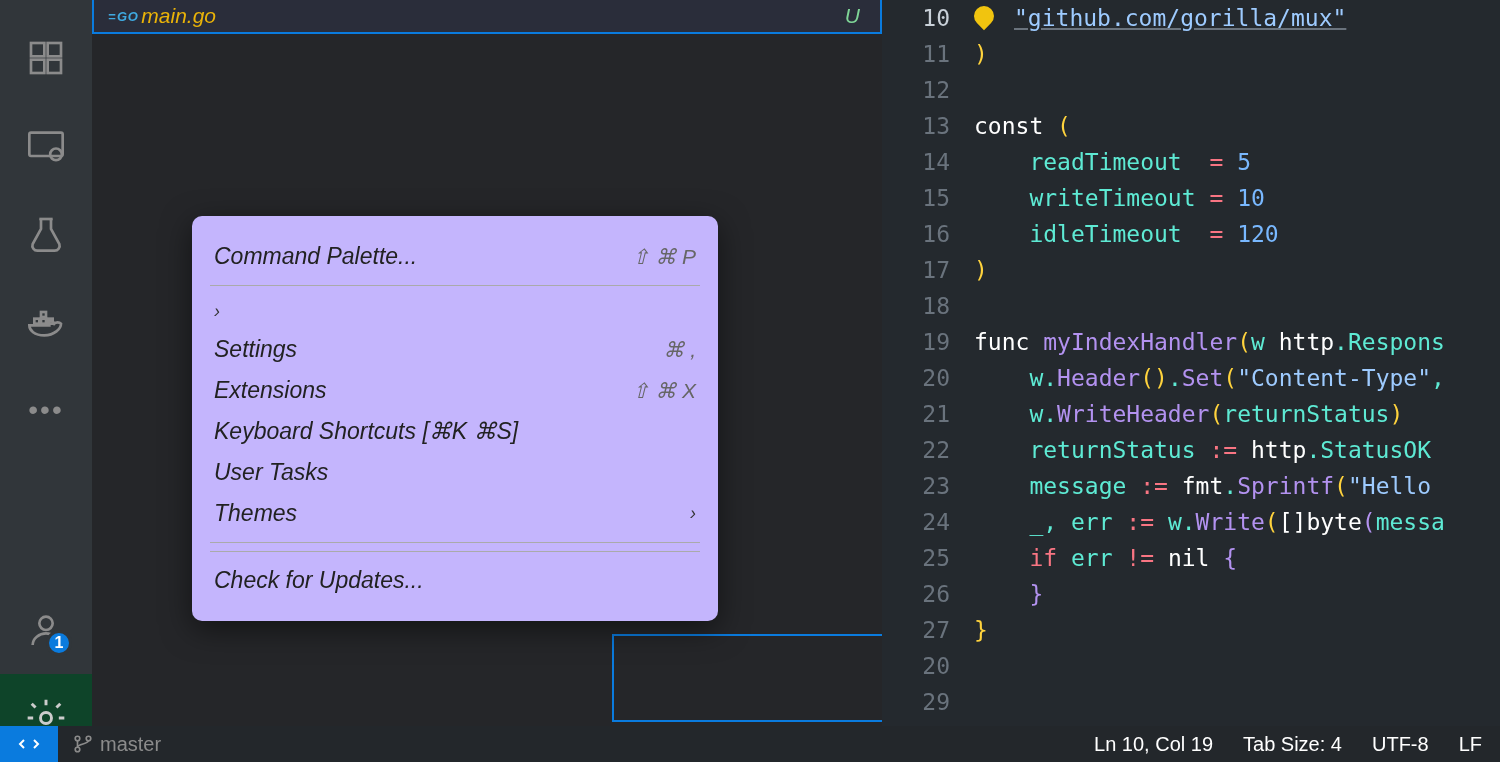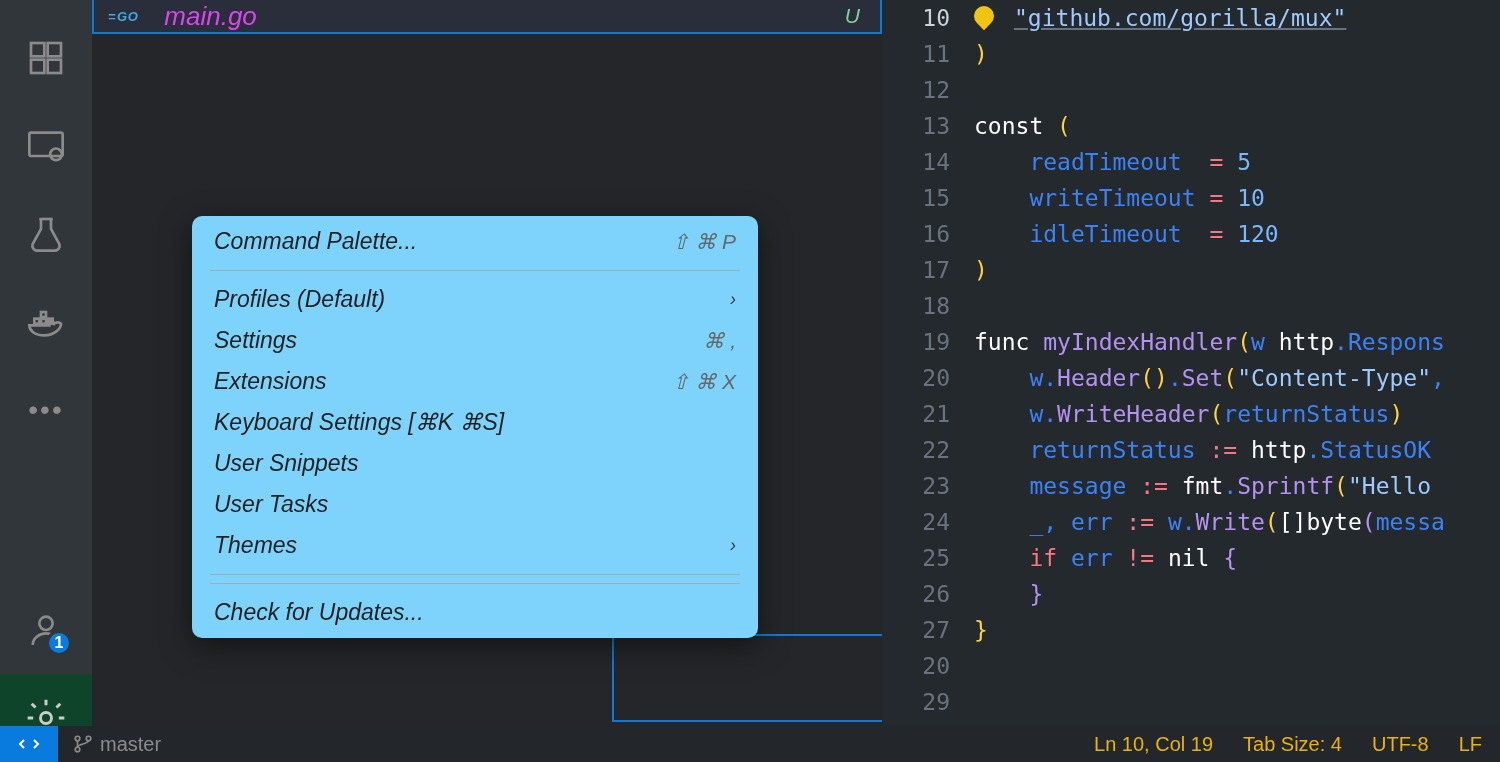--- a/index.html
+++ b/index.html
@@ -12,62 +12,62 @@
   .activity-icon { width: 48px; height: 48px; margin: 20px 0; display: flex; align-items: center; justify-content: center; color: #8b8b8b; cursor: pointer; position: relative; }
   .activity-icon svg { width: 40px; height: 40px; stroke: currentColor; fill: none; stroke-width: 1.6; }
   .activity-icon.gear { width: 92px; height: 88px; margin: 0; background: #0e4429; }
   .activity-icon.gear svg { width: 44px; height: 44px; stroke: #cccccc; }
   .badge { position: absolute; bottom: -2px; right: -2px; background: #0a7bde; color: #fff; border-radius: 50%; width: 26px; height: 26px; font-size: 16px; font-weight: 600; display: flex; align-items: center; justify-content: center; border: 3px solid #31363a; }
   .dots { font-size: 28px; color: #8b8b8b; letter-spacing: 2px; }
 
   
   .side-panel { flex: 0 0 790px; background: #252629; position: relative; font-style: italic; }
   .file-row { height: 36px; border: 2px solid #0a7bde; background: #2a2d3a; display: flex; align-items: center; padding: 0 14px; position: relative; margin-top: -2px; }
-  .file-row .fname { color: #d946ef; font-size: 26px; margin-left: 26px; }
+  .file-row .fname { color: #eab308; font-size: 21px; margin-left: 3px; }
   .file-row .gitstat { position: absolute; right: 20px; color: #7fd597; font-size: 21px; font-weight: 500; }
   .go-badge { color: #3fa9e0; font-size: 13px; font-weight: 700; letter-spacing: 0.5px; }
   .go-badge::before { content: "="; color: #3fa9e0; margin-right: 1px; }
 
   .outline-box { position: absolute; left: 520px; top: 634px; width: 360px; height: 88px; border: 2px solid #0a7bde; background: transparent; }
 
   
-  .ctx-menu { position: absolute; left: 100px; top: 216px; width: 566px; background: #7dd3fc; border-radius: 10px; box-shadow: 0 8px 30px rgba(0,0,0,0.5); padding: 5px 0; font-size: 23px; color: #222; z-index: 50; }
+  .ctx-menu { position: absolute; left: 100px; top: 216px; width: 526px; background: #c4b5fd; border-radius: 10px; box-shadow: 0 8px 30px rgba(0,0,0,0.5); padding: 20px 0; font-size: 23px; color: #222; z-index: 50; }
   .ctx-item { display: flex; align-items: center; justify-content: space-between; padding: 7px 22px; cursor: default; position: relative; }
   .ctx-item.hover { background: #0a7bde; color: #fff; margin: 0 6px; border-radius: 6px; padding: 7px 16px; }
   .ctx-item .shortcut { color: #666; font-size: 21px; }
   .ctx-item .chev { color: #333; font-size: 18px; }
   .ctx-sep { height: 1px; background: #aaa; margin: 8px 18px; }
 
   
   .editor { flex: 1; background: #24292e; position: relative; font-family: "SF Mono", Menlo, Consolas, monospace; font-size: 23px; }
   .gutter { position: absolute; left: 0; top: 0; width: 92px; }
   .ln { height: 36px; line-height: 36px; text-align: right; padding-right: 24px; color: #6a737d; }
   .ln.cur { color: #c9d1d9; }
   .code { position: absolute; left: 92px; right: 0; top: 0; }
   .cl { height: 36px; line-height: 36px; white-space: pre; color: #c9d1d9; }
   .cl .y { color: #ffd33d; }
   .cl .b { color: #ffffff; }
   .cl .s { color: #9ecbff; }
   .cl .k { color: #f97583; }
   .cl .p { color: #b392f0; }
   .cl .n { color: #79b8ff; }
-  .cl .c { color: #3b82f6; }
+  .cl .c { color: #5eead4; }
   .cl .u { text-decoration: underline; text-decoration-color: #6a737d; }
   .bulb { display: inline-block; width: 20px; height: 20px; background: #f1c40f; border-radius: 50% 50% 50% 0; transform: rotate(-45deg); margin-right: 20px; vertical-align: middle; }
   .bulb-wrap { display: inline-flex; align-items: center; }
   .hl { background: rgba(200,200,120,0.15); position: absolute; left: 2px; top: 8px; height: 36px; width: 420px; border-radius: 4px; z-index: -1; }
 
   
   .status-bar { position: absolute; bottom: 0; left: 0; right: 0; height: 36px; background: #23272b; display: flex; align-items: center; color: #c9c9c9; font-size: 20px; }
   .status-left { display: flex; align-items: center; height: 100%; }
   .remote { background: #0a7bde; height: 100%; width: 58px; display: flex; align-items: center; justify-content: center; color: #fff; }
   .remote svg { width: 24px; height: 24px; stroke: #fff; fill: none; stroke-width: 2; }
   .branch { display: flex; align-items: center; padding: 0 14px; color: #8b8b8b; }
   .branch svg { width: 22px; height: 22px; stroke: #8b8b8b; fill: none; stroke-width: 1.8; margin-right: 6px; }
-  .status-right { margin-left: auto; display: flex; align-items: center; gap: 30px; padding-right: 18px; color: #eab308; }
+  .status-right { margin-left: auto; display: flex; align-items: center; gap: 30px; padding-right: 18px; color: #ffffff; }
   .status-item { white-space: nowrap; }
 </style>
 </head>
 <body>
 
 <div class="root">
 
   <div class="activity-bar">
     <div class="activity-icon">
       <svg viewBox="0 0 24 24">
@@ -125,36 +125,32 @@
     </div>
     <div class="outline-box"></div>
 
     <div class="ctx-menu" id="ctx">
         <div class="ctx-item">
           <span>Command Palette...</span>
           <span class="shortcut">⇧ ⌘ P</span>
         </div>
         <div class="ctx-sep"></div>
         <div class="ctx-item">
-          <span>Profiles (Default)</span>
           <span class="chev">›</span>
         </div>
         <div class="ctx-item">
           <span>Settings</span>
           <span class="shortcut">⌘ ,</span>
         </div>
         <div class="ctx-item">
           <span>Extensions</span>
           <span class="shortcut">⇧ ⌘ X</span>
         </div>
         <div class="ctx-item">
-          <span>Keyboard Settings [⌘K ⌘S]</span>
-        </div>
-        <div class="ctx-item">
-          <span>User Snippets</span>
+          <span>Keyboard Shortcuts [⌘K ⌘S]</span>
         </div>
         <div class="ctx-item">
           <span>User Tasks</span>
         </div>
         <div class="ctx-item">
           <span>Themes</span>
           <span class="chev">›</span>
         </div>
         <div class="ctx-sep"></div>
         <div class="ctx-sep"></div>

